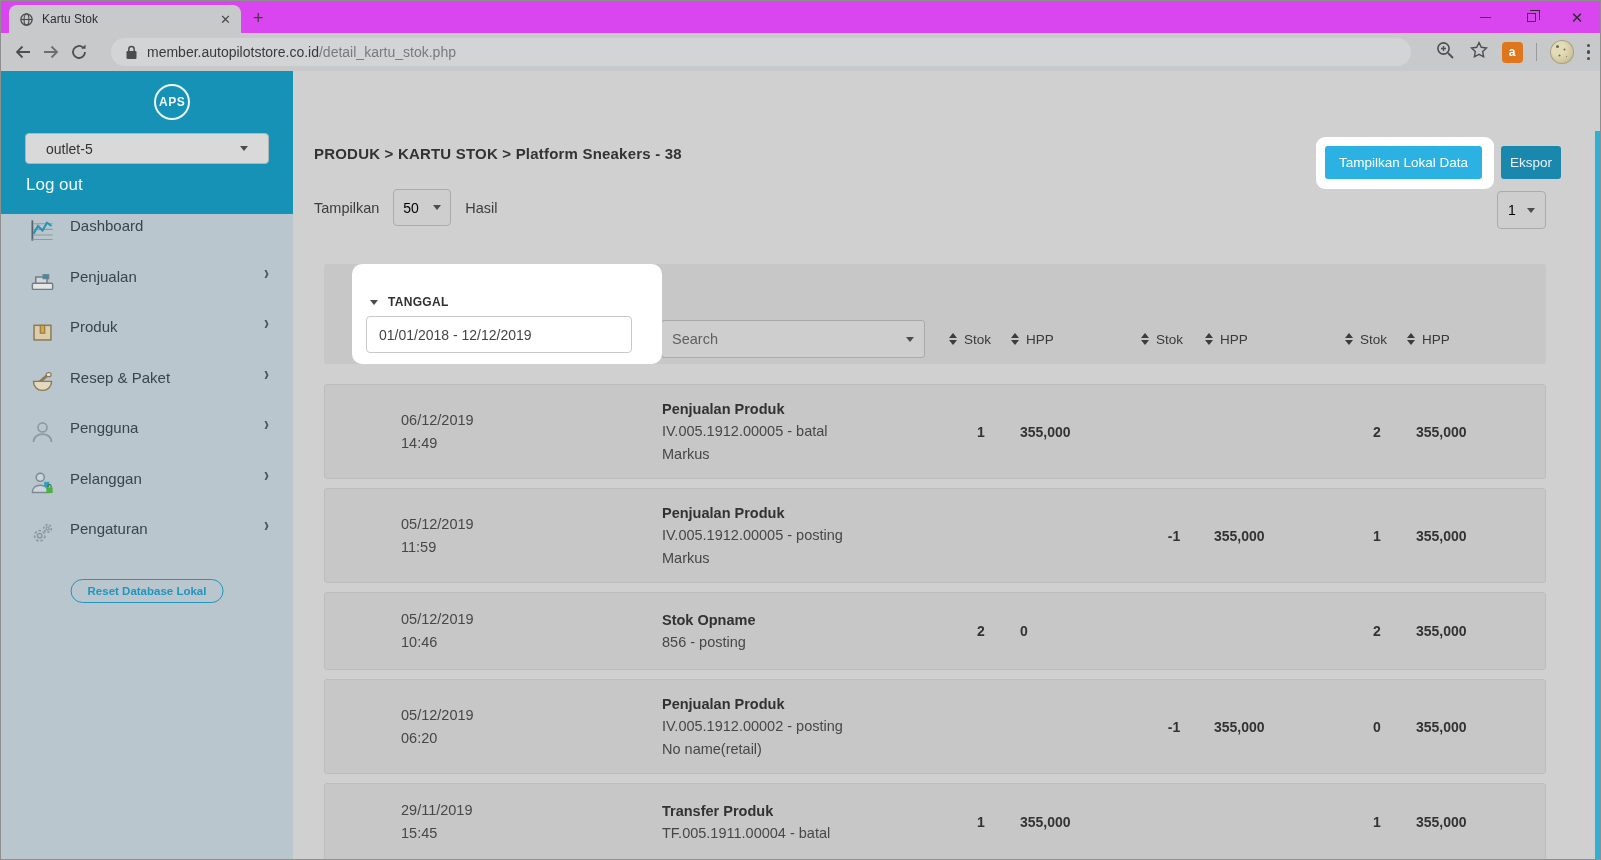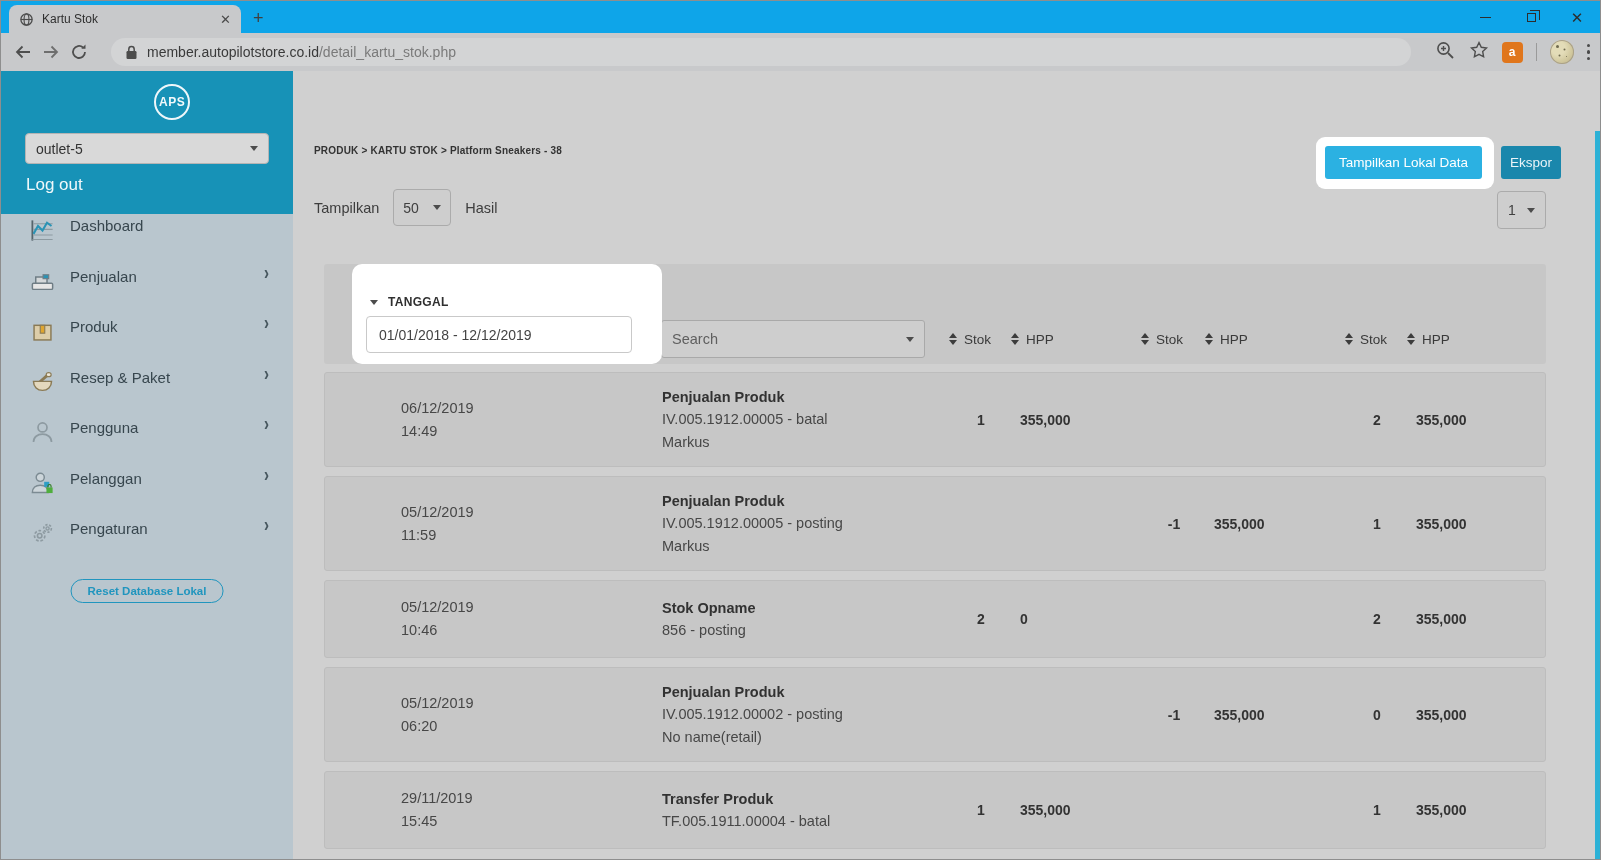--- a/index.html
+++ b/index.html
@@ -1,20 +1,20 @@
 <!DOCTYPE html>
 <html><head>
 <meta charset="utf-8">
 <style>
   * { margin:0; padding:0; box-sizing:border-box; }
   html,body { width:1601px; height:860px; overflow:hidden; font-family:"Liberation Sans",sans-serif; }
   .window { position:relative; width:1601px; height:860px; border:1px solid #8e8e8e; background:#d0d0d0; overflow:hidden; }
 
   
-  .titlebar { position:absolute; left:0; top:0; width:100%; height:44px; background:#0ea5e9; }
+  .titlebar { position:absolute; left:0; top:0; width:100%; height:44px; background:#d946ef; }
   .tab { position:absolute; left:8px; top:4px; width:232px; height:28px; background:#c8c9cb; border-radius:8px 8px 0 0; display:flex; align-items:center; padding:0 10px; gap:8px; }
   .tab-title { font-size:12px; color:#2f2f2f; flex:1; white-space:nowrap; overflow:hidden; }
   .tab-close { font-size:13px; color:#4a4a4a; cursor:default; }
   .newtab-btn { position:absolute; left:252px; top:8px; font-size:18px; color:#3f3f3f; line-height:18px; }
   .wincontrols { position:absolute; right:0; top:0; height:32px; display:flex; }
   .winbtn { width:46px; height:32px; display:flex; align-items:center; justify-content:center; color:#2d2d2d; }
   .glyph-min { width:11px; height:0; border-top:1.6px solid #2d2d2d; }
   .glyph-restore { position:relative; width:9px; height:9px; border:1.3px solid #2d2d2d; background:transparent; }
   .glyph-restore::before { content:""; position:absolute; left:2px; top:-4px; width:9px; height:9px; border:1.3px solid #2d2d2d; border-left:none; border-bottom:none; }
   .glyph-close { font-size:15px; line-height:15px; }
@@ -32,59 +32,59 @@
   .avatar::after { content:""; position:absolute; left:6px; top:5px; width:3px; height:3px; border-radius:50%; background:#6e6a4f; box-shadow:7px 3px 0 -0.5px #6e6a4f, 2px 9px 0 -0.5px #6e6a4f, 9px 10px 0 -1px #6e6a4f; }
   .dots { display:flex; flex-direction:column; gap:3px; }
   .dots i { width:3.5px; height:3.5px; border-radius:50%; background:#4a4a4a; }
 
   
   .sidebar { position:absolute; left:0; top:70px; width:292px; height:790px; background:#b9c6ce; }
   .sidebar-head { position:absolute; left:0; top:0; width:100%; height:143px; background:#1792b7; }
   .brand { position:absolute; left:24px; top:13px; display:flex; align-items:flex-end; gap:10px;flex-direction:column; }
   .brand-logo { width:36px; height:36px; border:2px solid #eef7fa; border-radius:50%; color:#f2f9fb; font-size:12px; font-weight:bold; display:flex; align-items:center; justify-content:center; letter-spacing:0.5px; }
   .brand-name { color:#eef7fa; font-size:21px; font-weight:bold; letter-spacing:0.4px; }
-  .outlet-select { position:absolute; left:24px; top:62px; width:244px; height:31px; background:#d9d9d9; border:1px solid #b4b4b4; border-radius:4px; display:flex; align-items:center; padding:0 10px; font-size:14px; color:#333; }
+  .outlet-select { position:absolute; left:24px; top:62px; width:244px; height:31px; background:#d9d9d9; border:1px solid #b4b4b4; border-radius:4px; display:flex; align-items:center; padding:0 20px; font-size:14px; color:#333; }
   .outlet-select .caret { margin-left:auto; }
   .logout { position:absolute; left:25px; top:104px; color:#f0f8fa; font-size:17px; }
   .menu { position:absolute; left:0; top:146px; width:100%; }
   .menu-item { height:50.5px; display:flex; padding:0 24px 0 28px; gap:14px; color:#37464e; font-size:15px; }
   .menu-item svg { flex:0 0 27px; }
   .menu-item .chev { margin-left:auto; color:#46565e; font-size:15px; font-weight:bold; transform:scaleY(1.3); }
   .reset-btn { position:absolute; left:50%; top:508px; transform:translateX(-50%); border:1.5px solid #2095be; color:#2095be; background:transparent; border-radius:13px; font-size:11.5px; font-weight:bold; padding:5px 16px; white-space:nowrap; font-family:inherit; }
 
   
   .main { position:absolute; left:292px; top:70px; width:1309px; height:790px; background:#d0d0d0; }
   .scrollstrip { position:absolute; right:0; top:60px; width:7px; height:730px; background:#2bb1d6; }
-  .breadcrumb { position:absolute; left:21px; top:74px; font-size:10px; font-weight:bold; color:#333; letter-spacing:0.2px; }
+  .breadcrumb { position:absolute; left:21px; top:74px; font-size:15px; font-weight:bold; color:#333; letter-spacing:0.2px; }
   .spotlight-btn { position:absolute; left:1023px; top:66px; width:178px; height:52px; background:#fff; border-radius:9px; }
   .btn-showall { position:absolute; left:9px; top:9px; width:157px; height:33px; background:#2bb1e2; border:none; border-radius:3px; color:#fff; font-size:13.5px; font-family:inherit; }
   .btn-ekspor { position:absolute; left:1208px; top:75px; width:60px; height:33px; background:#1a87ac; border:none; border-radius:3px; color:#eaf4f8; font-size:13.5px; font-family:inherit; }
   .perpage { position:absolute; left:21px; top:118px; display:flex; align-items:center; gap:14px; font-size:14.5px; color:#3d3d3d; }
-  .select-box { background:#cecece; border:1px solid #ababab; border-radius:4px; display:flex; align-items:center; font-size:14px; color:#404040; }
+  .select-box { background:#cecece; border:1px solid #ababab; border-radius:4px; display:flex; align-items:center; font-size:14px; color:#000000; }
   .pp-select { width:58px; height:37px; padding:0 9px; }
   .pp-select .caret, .page-select .caret { margin-left:auto; }
   .page-select { position:absolute; left:1204px; top:120px; width:49px; height:38px; padding:0 10px; }
 
   
   .table { position:absolute; left:31px; top:193px; width:1222px; }
   .cols { display:grid; grid-template-columns:40px 297px 288px 62px 130px 64px 140px 62px 139px; }
   .thead { position:relative; height:100px; background:#c7c7c7; border-radius:3px; }
   .th-label { font-size:13.5px; font-weight:bold; color:#2f2f2f; letter-spacing:0.3px; display:flex; align-items:center; gap:8px; }
   .thead .row1 { position:absolute; left:0; top:22px; width:100%; }
   .thead .row2 { position:absolute; left:0; top:56px; width:100%; }
   .sub-label { font-size:13.5px; color:#3a3a3a; display:flex; align-items:center; gap:7px; }
   .checkbox { width:16px; height:16px; background:#b7b7b7; border-radius:2px; }
   .th-check { margin:42px 0 0 12px; }
   .spotlight-tanggal { position:absolute; left:28px; top:0; width:310px; height:100px; background:#fff; border-radius:10px; z-index:1; }
   .spot-head { position:absolute; left:18px; top:31px; display:flex; align-items:center; gap:10px; font-size:12px; font-weight:bold; color:#2f2f2f; letter-spacing:0.3px; }
   .date-input { position:absolute; left:14px; top:52px; width:266px; height:37px; border:1px solid #c9c9c9; border-radius:4px; background:#fff; font-size:14px; color:#444; padding:0 12px; font-family:inherit; }
   .search-box { width:264px; height:38px; background:#cecece; border:1px solid #a9a9a9; border-radius:3px; display:flex; align-items:center; padding:0 10px; font-size:14.5px; color:#5f5f5f; }
   .search-box .caret { margin-left:auto; }
 
-  .tbody { display:flex; flex-direction:column; gap:9px; margin-top:8px; }
+  .tbody { display:flex; flex-direction:column; gap:9px; margin-top:20px; }
   .trow { background:#c7c7c7; border:1px solid #bdbdbd; border-radius:3px; align-items:center; }
   .trow.h3 { height:95px; } .trow.h2 { height:78px; }
   .cell-check { padding-left:12px; }
   .cell-date { padding-left:36px; font-size:14.5px; color:#474747; line-height:23px; }
   .cell-ket { font-size:14.5px; color:#474747; line-height:22.5px; }
   .cell-ket .kt { font-weight:bold; color:#323232; }
   .num { font-size:14px; font-weight:bold; color:#333; }
   .num.stok { text-align:center; }
   .num.hpp { padding-left:8px; }
 

